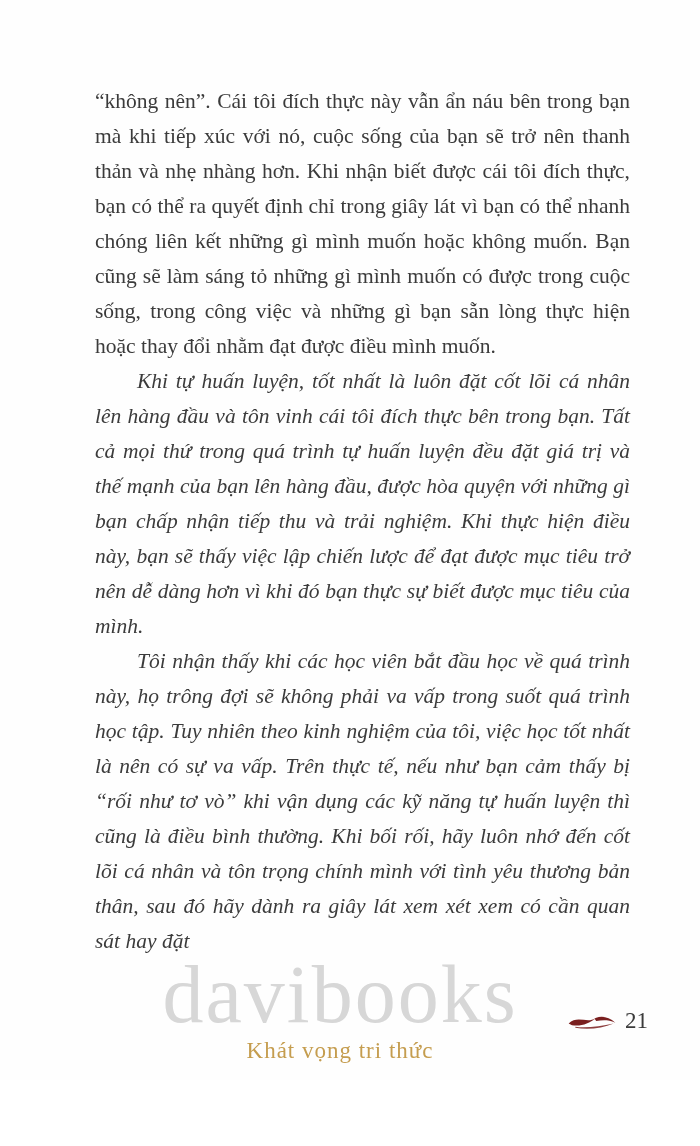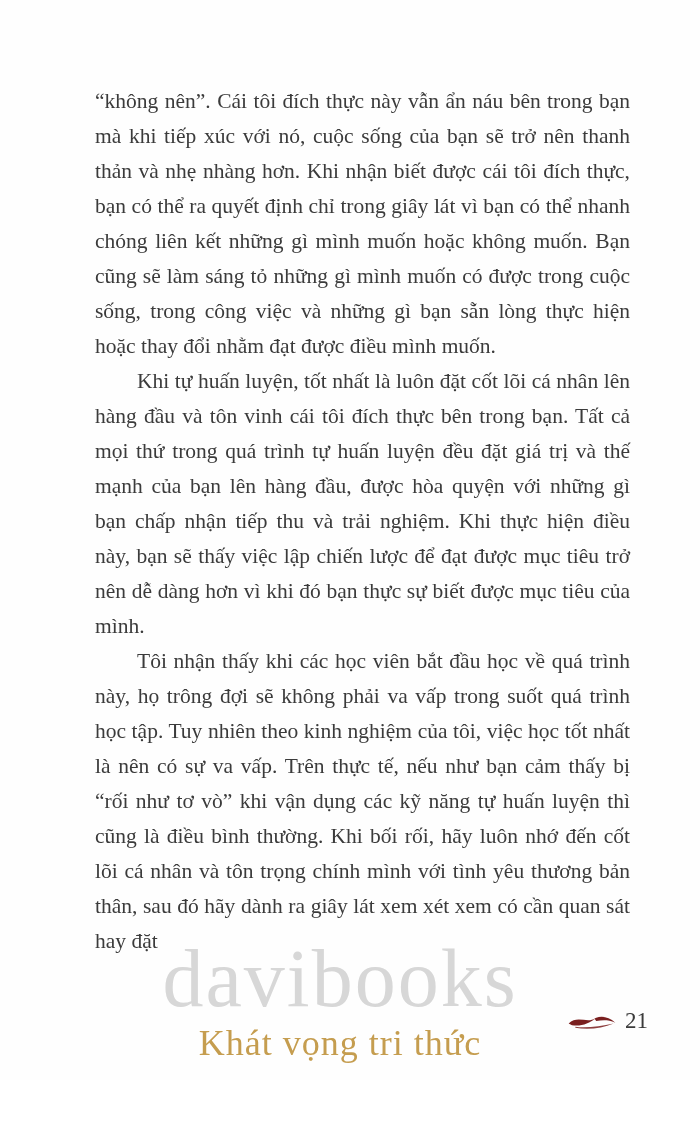--- a/index.html
+++ b/index.html
@@ -23,39 +23,40 @@
     color: #3b3b3b;
     font-size: 21.5px;
     line-height: 35px;
     text-align: justify;
   }
   .para {
     margin: 0;
   }
   .para.indent {
     text-indent: 42px;
+    font-style: italic;
   }
   .watermark {
     position: absolute;
     left: 0;
     right: 20px;
     bottom: 16px;
     text-align: center;
     pointer-events: none;
   }
   .wm-title {
     font-size: 82px;
     line-height: 1;
     color: #d7d7d7;
     letter-spacing: 2px;
     font-family: "Liberation Serif", serif;
   }
   .wm-tagline {
     margin-top: 2px;
-    font-size: 36px;
+    font-size: 23px;
     color: #c59d4f;
     letter-spacing: 1px;
     font-family: "Liberation Serif", serif;
   }
   .pagenum-row {
     position: absolute;
     right: 52px;
     bottom: 46px;
     display: flex;
     align-items: center;

